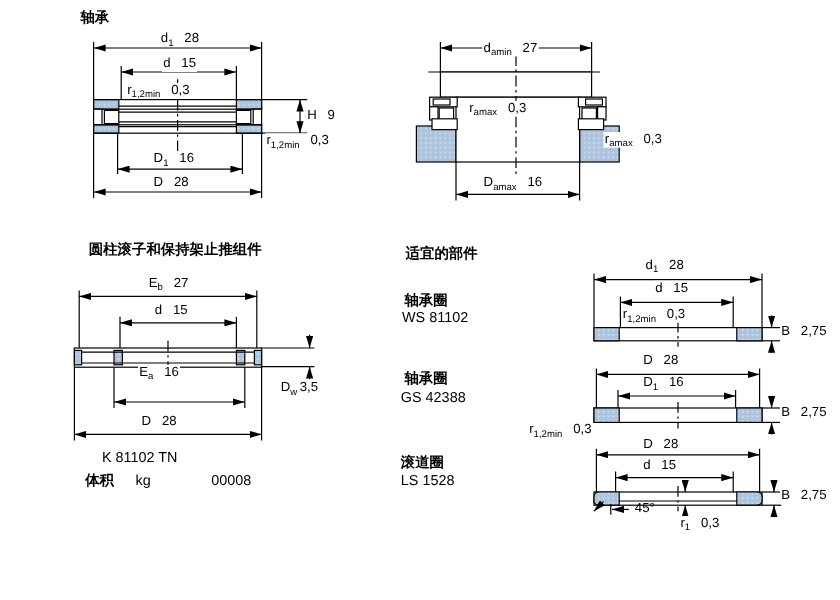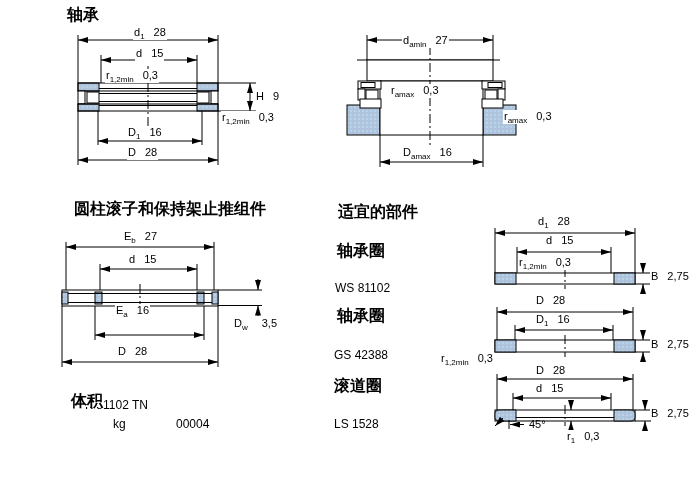--- a/index.html
+++ b/index.html
@@ -7,22 +7,22 @@
     width:700px;height:500px;position:relative;background:#ffffff;
     font-family:"Liberation Sans", sans-serif;color:#000;overflow:hidden;
   }
   svg.fig{position:absolute;left:0;top:0;width:700px;height:500px;}
   .lbl{
     position:absolute;white-space:nowrap;font-size:11px;line-height:13px;
     background:#fff;padding:0 1px;
   }
   .lbl .s{font-size:8px;position:relative;top:3px;letter-spacing:0;}
   .lbl .v{margin-left:9px;text-align:right;}
-  .cn{font-weight:bold;font-size:16px;}
-  .code{font-size:12px;margin-top:24px;}
+  .cn{font-weight:bold;font-size:12px;}
+  .code{font-size:12px;}
 </style>
 </head>
 <body>
 
 <svg class="fig" viewBox="0 0 700 500">
   <defs>
     <marker id="ar" viewBox="0 0 10 6" refX="10" refY="3" markerWidth="10" markerHeight="6" orient="auto-start-reverse" markerUnits="userSpaceOnUse">
       <path d="M0,0 L10,3 L0,6 Z" fill="#000"></path>
     </marker>
     <pattern id="hatch" width="4" height="4" patternUnits="userSpaceOnUse">
@@ -222,25 +222,25 @@
 <div class="lbl" style="left:402px;top:34px"><span class="b">d</span><span class="s">amin</span><span class="v">27</span></div>
 <div class="lbl" style="left:390px;top:84px"><span class="b">r</span><span class="s">amax</span><span class="v">0,3</span></div>
 <div class="lbl" style="left:503px;top:110px"><span class="b">r</span><span class="s">amax</span><span class="v">0,3</span></div>
 <div class="lbl" style="left:402px;top:146px"><span class="b">D</span><span class="s">amax</span><span class="v">16</span></div>
 
 <div class="lbl cn" style="left:73px;top:202px">圆柱滚子和保持架止推组件</div>
 <div class="lbl" style="left:123px;top:230px"><span class="b">E</span><span class="s">b</span><span class="v">27</span></div>
 <div class="lbl" style="left:128px;top:253px"><span class="b">d</span><span class="s"></span><span class="v">15</span></div>
 <div class="lbl" style="left:115px;top:304px"><span class="b">E</span><span class="s">a</span><span class="v">16</span></div>
 <div class="lbl" style="left:117px;top:345px"><span class="b">D</span><span class="s"></span><span class="v">28</span></div>
-<div class="lbl" style="left:233px;top:317px"><span class="b">D</span><span class="s">w</span><span class="v" style="margin-left:14px">3,5</span></div>
+<div class="lbl" style="left:233px;top:317px"><span class="b">D</span><span class="s">w</span><span class="v" style="margin-left:2px">3,5</span></div>
 <div class="lbl code" style="left:84px;top:375px">K 81102 TN</div>
 <div class="lbl cn" style="left:70px;top:394px">体积</div>
 <div class="lbl code" style="left:112px;top:394px">kg</div>
-<div class="lbl code" style="left:175px;top:394px">00004</div>
+<div class="lbl code" style="left:175px;top:394px">00008</div>
 
 <div class="lbl cn" style="left:337px;top:205px">适宜的部件</div>
 <div class="lbl cn" style="left:336px;top:244px">轴承圈</div>
 <div class="lbl code" style="left:334px;top:258px">WS 81102</div>
 <div class="lbl cn" style="left:336px;top:309px">轴承圈</div>
 <div class="lbl code" style="left:333px;top:325px">GS 42388</div>
 <div class="lbl cn" style="left:333px;top:379px">滚道圈</div>
 <div class="lbl code" style="left:333px;top:394px">LS 1528</div>
 
 <div class="lbl" style="left:537px;top:215px"><span class="b">d</span><span class="s">1</span><span class="v">28</span></div>

